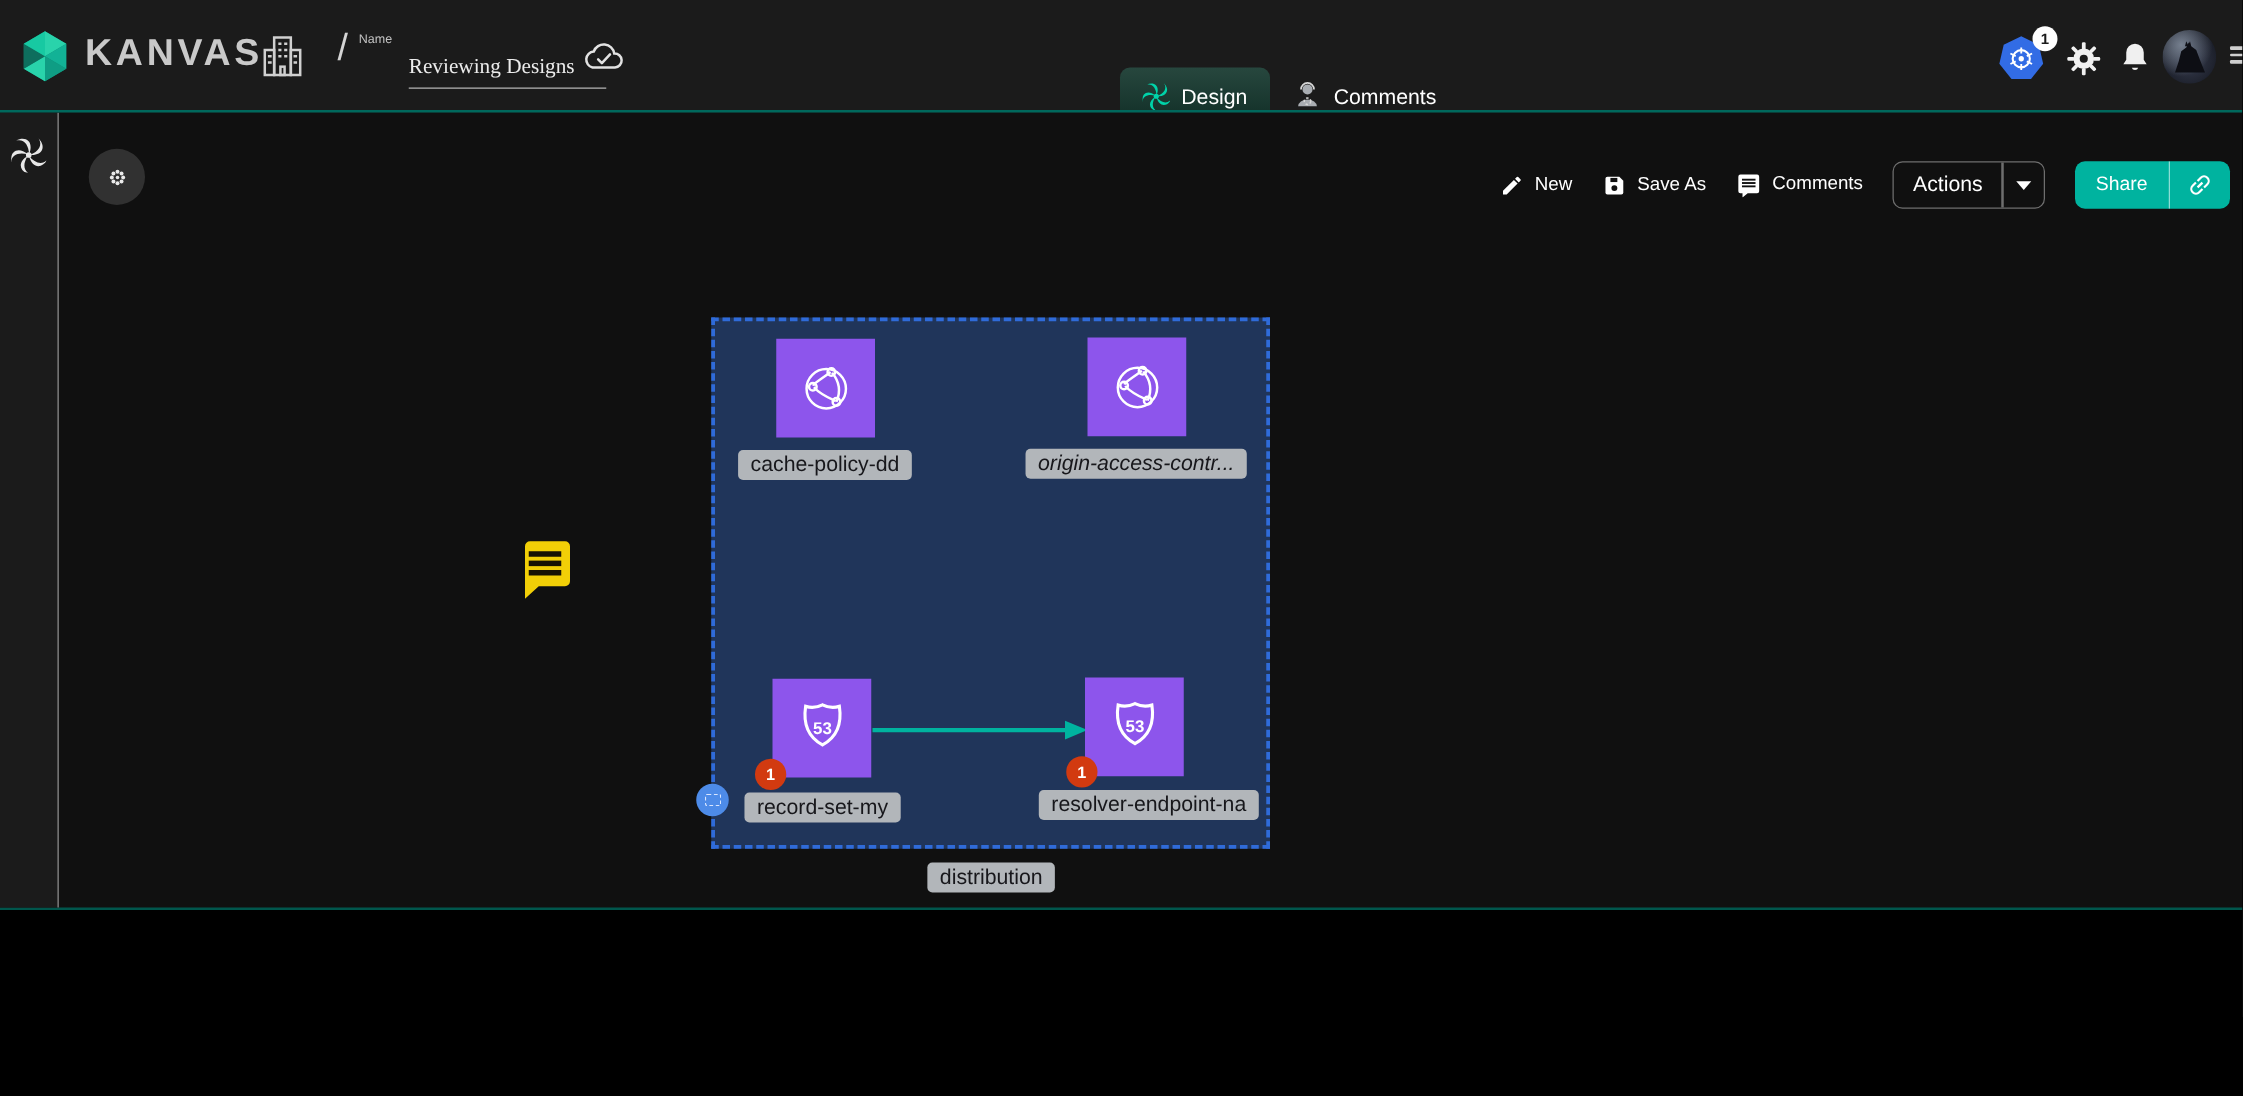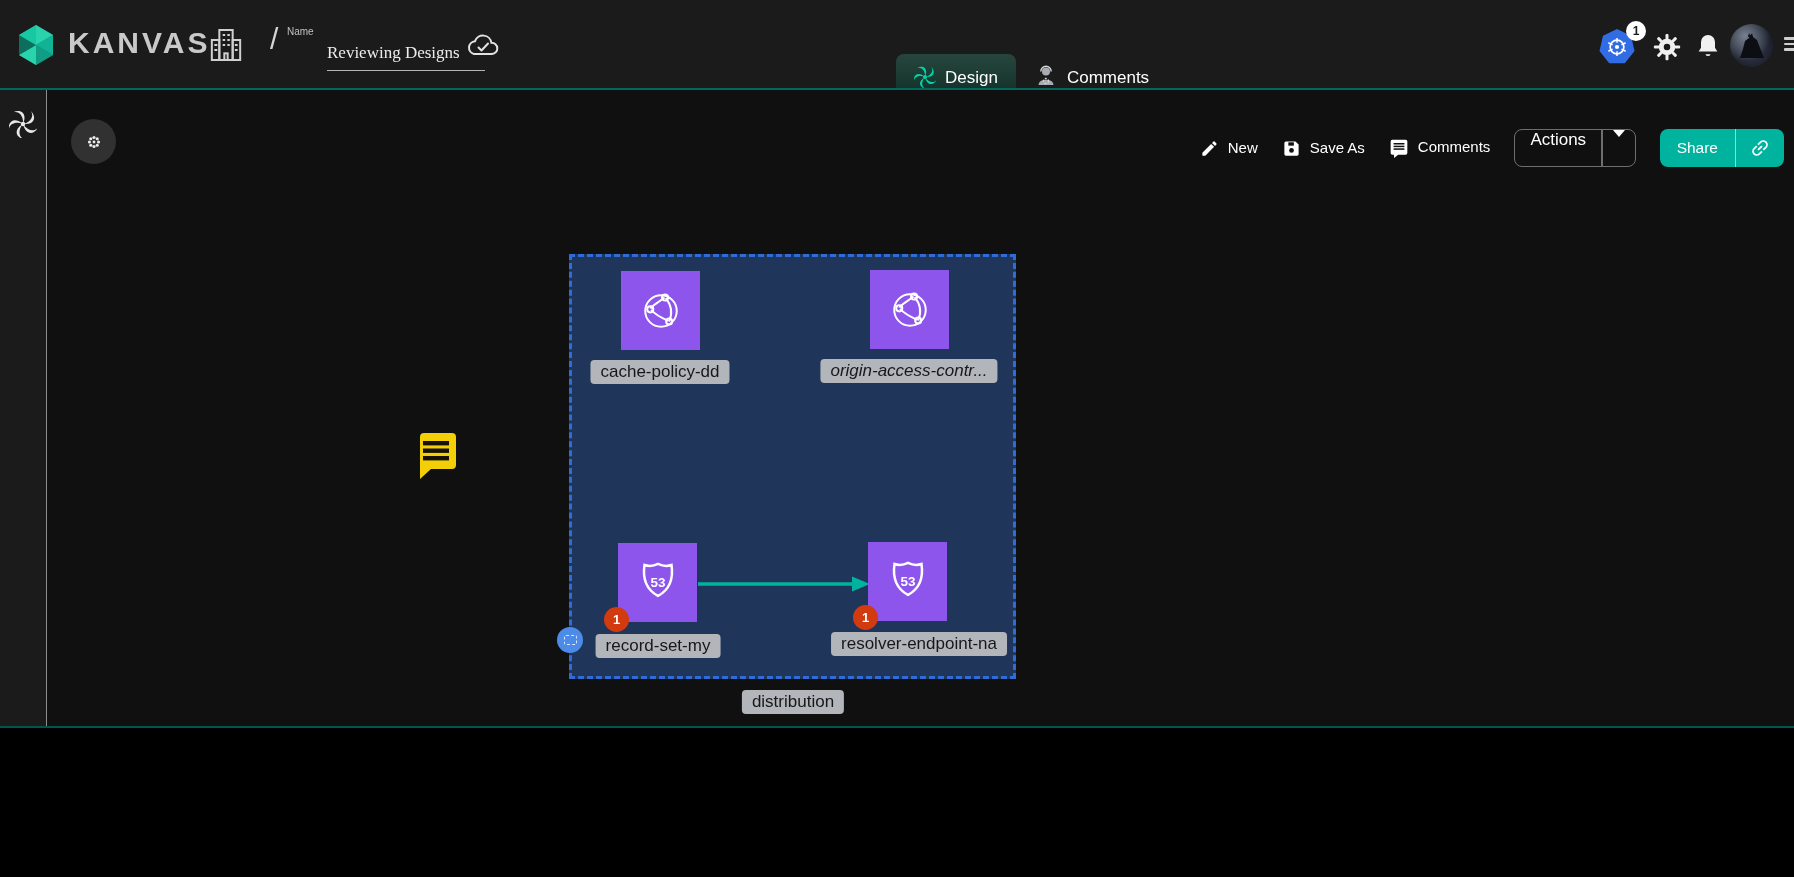--- a/index.html
+++ b/index.html
@@ -33,21 +33,21 @@
   .burger span { display:block; width:11px; height:2.5px; background:#cfcfcf; margin:3px 0; border-radius:1px; }
 
   
   #sidebar { position:absolute; top:90px; left:0; width:47px; height:787px; background:#1b1b1b;
              border-right:1px solid #8d8d8d; z-index:30; }
   .circle-btn { border-radius:50%; display:flex; align-items:center; justify-content:center; cursor:pointer; }
 
   
   .cv-toolbar { position:absolute; top:129px; right:10px; display:flex; align-items:center; gap:24px; z-index:20; }
   .tool-act { display:flex; align-items:flex-start; gap:9px; color:#fff; font-size:15px; cursor:pointer; }
-  .actions-btn { display:flex; align-items:flex-start; height:38px; border:1.5px solid #6e6e6e; border-radius:8px;
+  .actions-btn { display:flex; align-items:center; height:38px; border:1.5px solid #6e6e6e; border-radius:8px;
                  color:#fff; font-size:17px; cursor:pointer; }
   .actions-btn .lbl { padding:0 15px; }
   .actions-btn .sep { width:1.5px; height:100%; background:#6e6e6e; }
   .actions-btn .caret-box { width:32px; display:flex; align-items:center; justify-content:center; }
   .caret { width:0; height:0; border-left:6px solid transparent; border-right:6px solid transparent;
            border-top:7px solid #fff; }
   .share-btn { display:flex; align-items:center; height:38px; background:#00b39f; border-radius:8px;
                color:#fff; overflow:hidden; cursor:pointer; }
   .share-btn .lbl { padding:0 17px; font-size:15.5px; }
   .share-btn .sep { width:1px; height:100%; background:rgba(255,255,255,0.55); }

